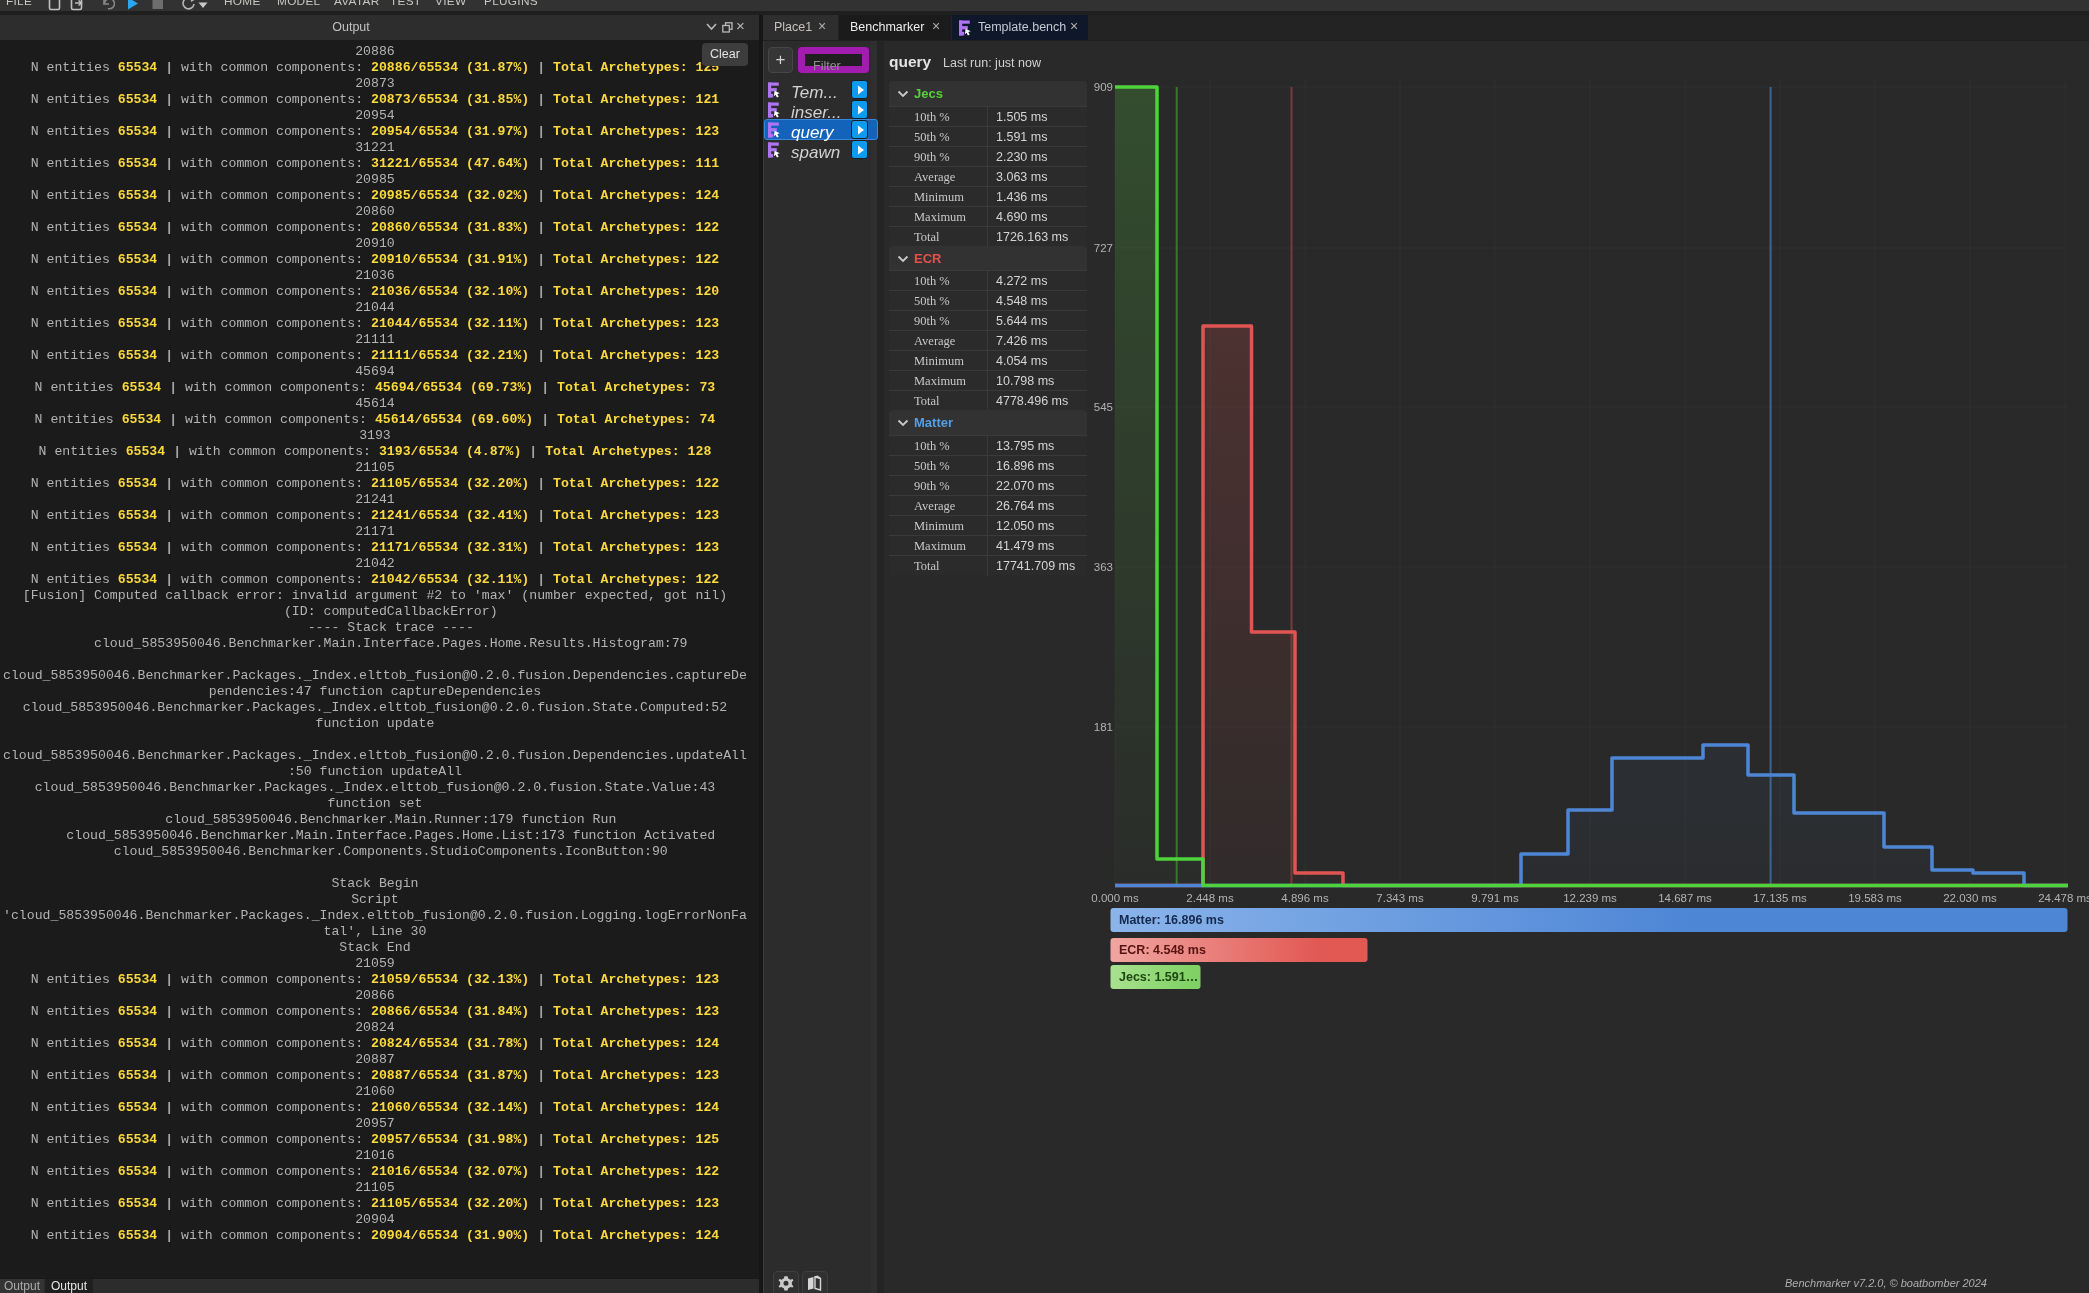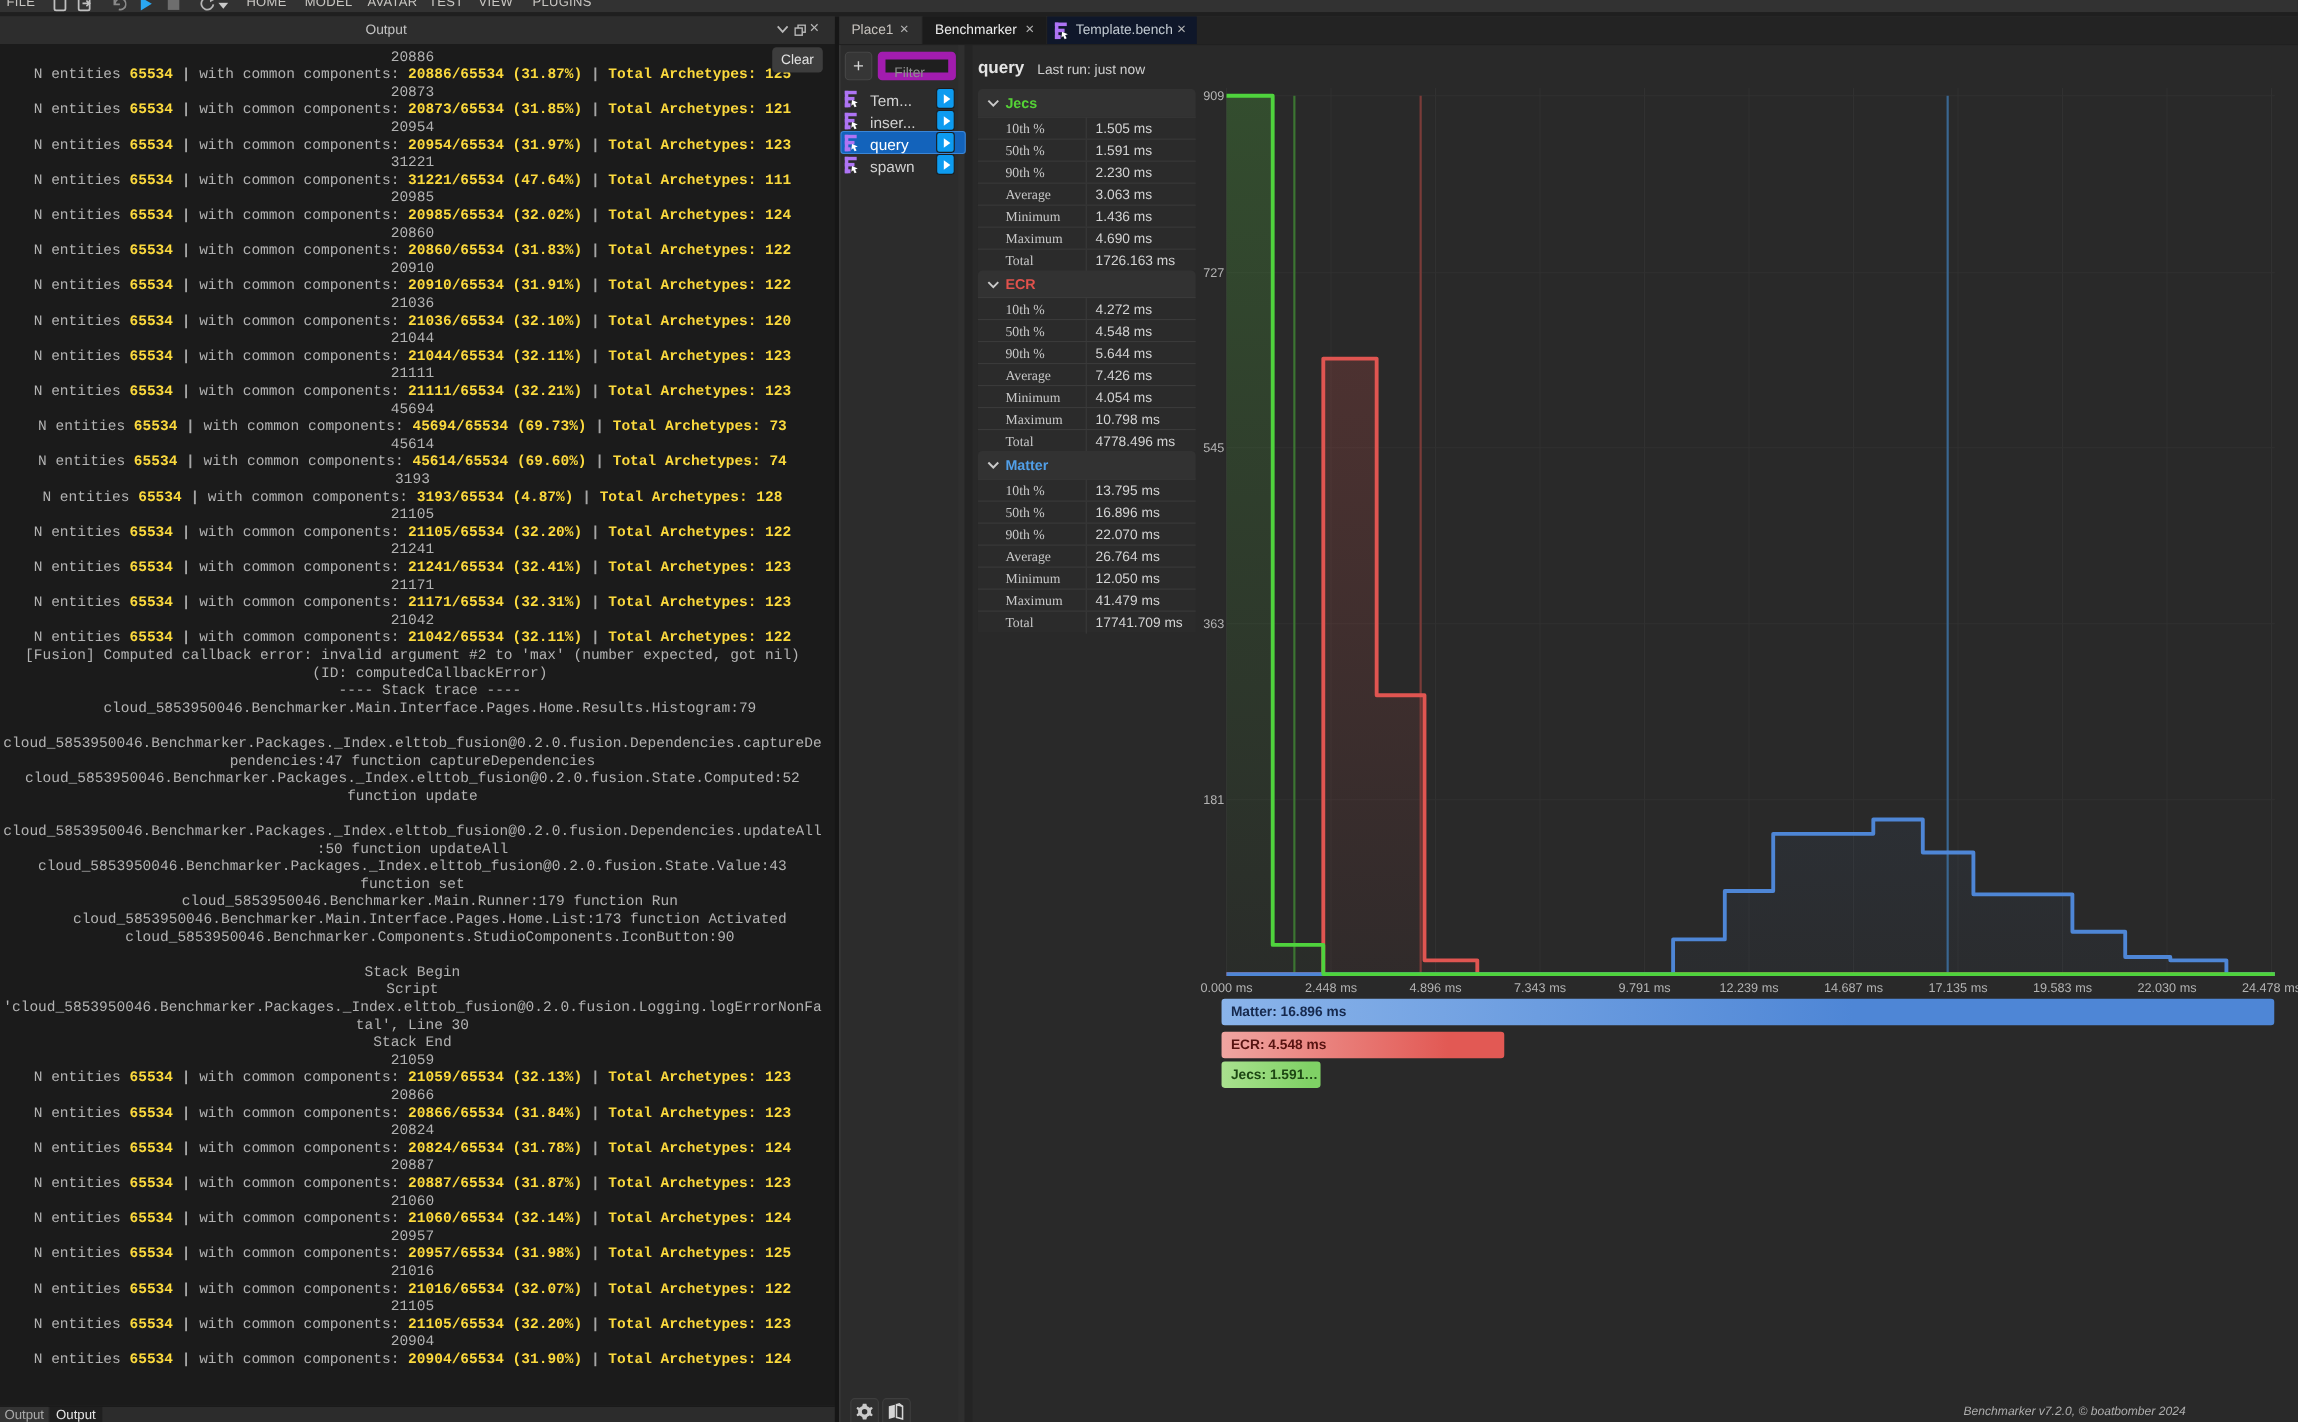--- a/index.html
+++ b/index.html
@@ -16,21 +16,21 @@
 #clearbtn{left:702px;top:3px;width:46px;height:23px;background:#3d3d3d;border-radius:4px;color:#e2e2e2;font-size:12.5px;text-align:center;line-height:23px;}
 #obot{left:0;top:1278px;width:759px;height:15px;background:#2c2c2c;border-top:1px solid #191919;box-sizing:border-box;}
 .obtab{position:absolute;top:0;height:15px;font-size:12px;text-align:center;line-height:14px;}
 #vdiv{left:759px;top:15px;width:4px;height:1278px;background:#161616;}
 #rpanel{left:763px;top:15px;width:1326px;height:1278px;background:#292929;}
 .tab{position:absolute;top:0;height:25px;}
 .tab .x{color:#b0b0b0;}
 #plusbtn{left:5px;top:32px;width:25px;height:26px;background:#363636;border:1px solid #464646;border-radius:4px;box-sizing:border-box;color:#d5d5d5;font-size:17px;font-weight:300;text-align:center;line-height:23px;}
 #filter{left:35px;top:32px;width:71px;height:26px;background:#1f1f1f;border:7px solid #a21caf;border-radius:4px;box-sizing:border-box;color:#8f8f8f;font-size:12.5px;line-height:24px;padding-left:8px;}
 .brow{position:absolute;left:1px;width:114px;height:20px;}
-.brow .lbl{position:absolute;left:27px;top:3px;font-size:14px;color:#d2d2d2;white-space:nowrap;}
+.brow .lbl{position:absolute;left:27px;top:3px;font-size:17px;color:#d2d2d2;white-space:nowrap;font-style:italic;}
 .playbtn{position:absolute;left:87px;top:0px;width:17px;height:19px;background:#0d9bf0;border-radius:3px;border:1px solid #1c1c1c;box-sizing:border-box;}
 .playbtn svg{position:absolute;left:0;top:0;}
 .shead{position:absolute;left:126px;width:198px;height:25px;background:#323232;border-radius:4px 4px 0 0;box-sizing:border-box;}
 .shead .nm{position:absolute;left:25px;top:5px;font-size:13px;font-weight:bold;}
 .stbl{position:absolute;left:126px;width:198px;box-sizing:border-box;}
 .srow{position:relative;width:198px;height:20px;background:#2b2b2b;border-top:1px solid #3a3a3a;box-sizing:border-box;}
 .srow .l{position:absolute;left:25px;top:3px;font-size:12.5px;color:#c8c8c8;font-family:Liberation Serif, serif;}
 .srow .v{position:absolute;left:107px;top:3px;font-size:12.5px;color:#d4d4d4;}
 .srow .dv{position:absolute;left:98px;top:0;width:1px;height:20px;background:#3a3a3a;}
 </style></head><body>

